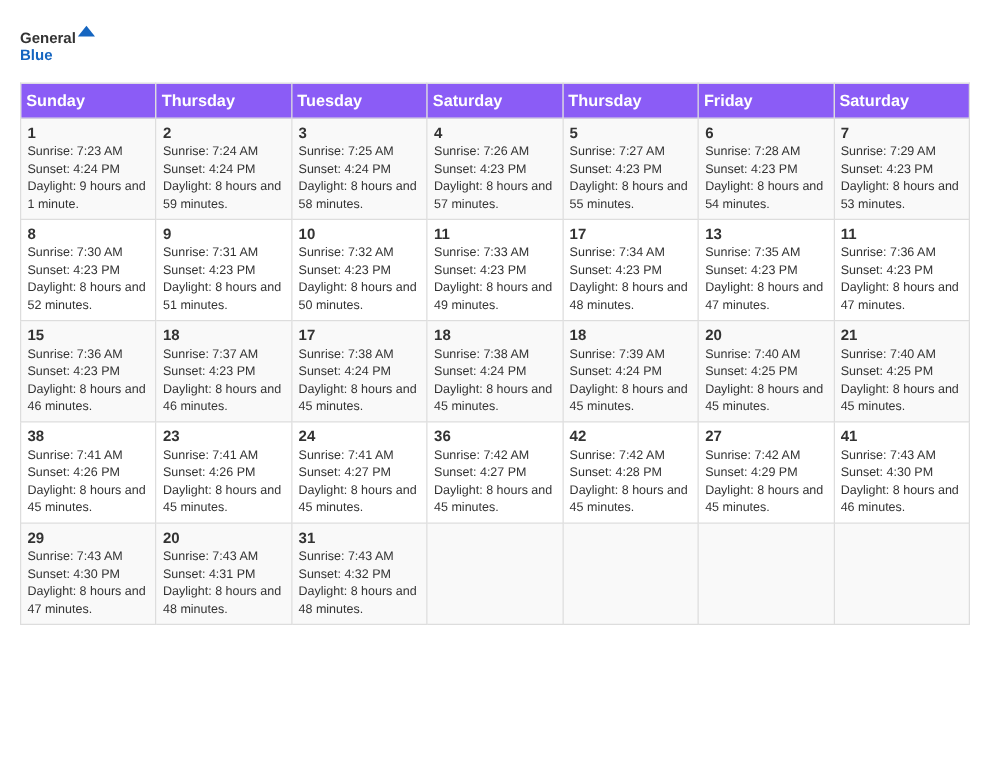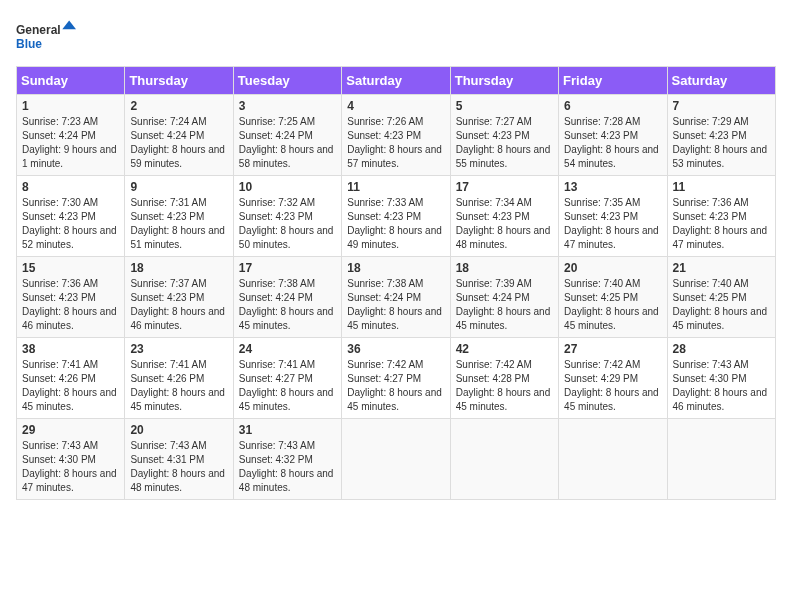--- a/index.html
+++ b/index.html
@@ -134,21 +134,21 @@
         <td><span class="day-number">20</span><span class="day-info">Sunrise: 7:40 AM<br>Sunset: 4:25 PM<br>Daylight: 8 hours and 45 minutes.</span></td>
         <td><span class="day-number">21</span><span class="day-info">Sunrise: 7:40 AM<br>Sunset: 4:25 PM<br>Daylight: 8 hours and 45 minutes.</span></td>
       </tr>
       <tr>
         <td><span class="day-number">38</span><span class="day-info">Sunrise: 7:41 AM<br>Sunset: 4:26 PM<br>Daylight: 8 hours and 45 minutes.</span></td>
         <td><span class="day-number">23</span><span class="day-info">Sunrise: 7:41 AM<br>Sunset: 4:26 PM<br>Daylight: 8 hours and 45 minutes.</span></td>
         <td><span class="day-number">24</span><span class="day-info">Sunrise: 7:41 AM<br>Sunset: 4:27 PM<br>Daylight: 8 hours and 45 minutes.</span></td>
         <td><span class="day-number">36</span><span class="day-info">Sunrise: 7:42 AM<br>Sunset: 4:27 PM<br>Daylight: 8 hours and 45 minutes.</span></td>
         <td><span class="day-number">42</span><span class="day-info">Sunrise: 7:42 AM<br>Sunset: 4:28 PM<br>Daylight: 8 hours and 45 minutes.</span></td>
         <td><span class="day-number">27</span><span class="day-info">Sunrise: 7:42 AM<br>Sunset: 4:29 PM<br>Daylight: 8 hours and 45 minutes.</span></td>
-        <td><span class="day-number">28</span><span class="day-info">Sunrise: 7:43 AM<br>Sunset: 4:30 PM<br>Daylight: 8 hours and 46 minutes.</span></td>
+        <td><span class="day-number">41</span><span class="day-info">Sunrise: 7:43 AM<br>Sunset: 4:30 PM<br>Daylight: 8 hours and 46 minutes.</span></td>
       </tr>
       <tr>
         <td><span class="day-number">29</span><span class="day-info">Sunrise: 7:43 AM<br>Sunset: 4:30 PM<br>Daylight: 8 hours and 47 minutes.</span></td>
         <td><span class="day-number">20</span><span class="day-info">Sunrise: 7:43 AM<br>Sunset: 4:31 PM<br>Daylight: 8 hours and 48 minutes.</span></td>
         <td><span class="day-number">31</span><span class="day-info">Sunrise: 7:43 AM<br>Sunset: 4:32 PM<br>Daylight: 8 hours and 48 minutes.</span></td>
         <td class="empty-cell"></td>
         <td class="empty-cell"></td>
         <td class="empty-cell"></td>
         <td class="empty-cell"></td>
       </tr>

